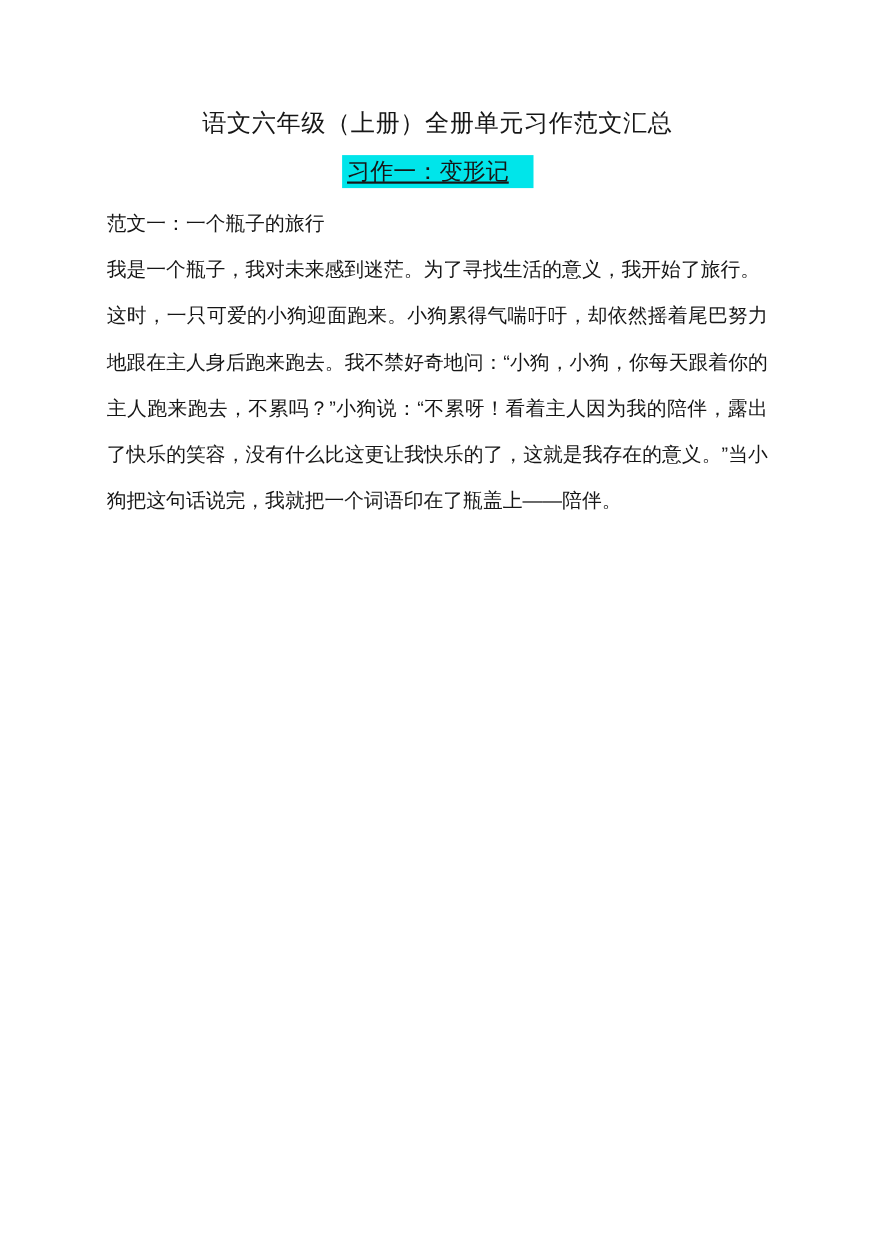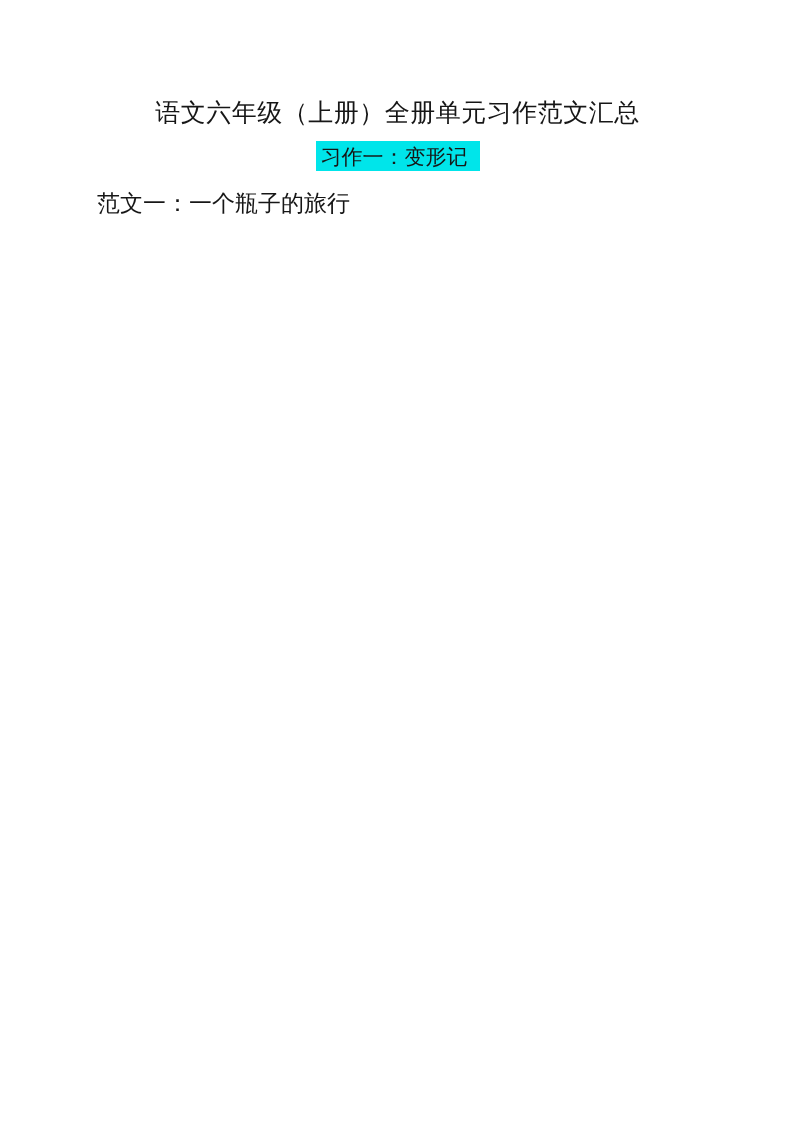--- a/index.html
+++ b/index.html
@@ -16,39 +16,40 @@
   }
   .page {
     box-sizing: border-box;
     width: 793px;
     height: 1121px;
     padding: 99px 95px 0 97px;
     background: #ffffff;
   }
   .doc-title {
     margin: 0 0 16px 0;
-    font-size: 25px;
+    font-size: 22px;
     font-weight: 400;
     line-height: 26px;
     text-align: center;
     letter-spacing: 0.5px;
     white-space: nowrap;
   }
   .section-heading {
     margin: 0 0 9px 0;
     font-size: 21px;
     line-height: 32px;
     text-align: center;
   }
   .section-heading .hl {
     background: #00e5ea;
-    padding: 4px 12px 3px 5px;
+    padding: 4px 22px 3px 5px;
+    text-decoration: underline;
   }
   .essay {
-    font-size: 23px;
+    font-size: 18px;
     line-height: 42px;
     text-align: justify;
     text-justify: inter-ideograph;
   }
   .essay p {
     margin: 0;
   }
   .essay .essay-heading {
     text-align: left;
   }
@@ -59,15 +60,17 @@
 <div class="page">
 
   <h1 class="doc-title">语文六年级（上册）全册单元习作范文汇总</h1>
 
   <div class="section-heading">
     <span class="hl" style="background: rgb(0, 229, 234);">习作一：变形记</span>
   </div>
 
   <div class="essay">
     <p class="essay-heading">范文一：一个瓶子的旅行</p>
+    <p>我是一个瓶子，我对未来感到迷茫。为了寻找生活的意义，我开始了旅行。</p>
+    <p>这时，一只可爱的小狗迎面跑来。小狗累得气喘吁吁，却依然摇着尾巴努力地跟在主人身后跑来跑去。我不禁好奇地问：“小狗，小狗，你每天跟着你的主人跑来跑去，不累吗？”小狗说：“不累呀！看着主人因为我的陪伴，露出了快乐的笑容，没有什么比这更让我快乐的了，这就是我存在的意义。”当小狗把这句话说完，我就把一个词语印在了瓶盖上——陪伴。</p>
   </div>
 
 </div>
 
 </body></html>

